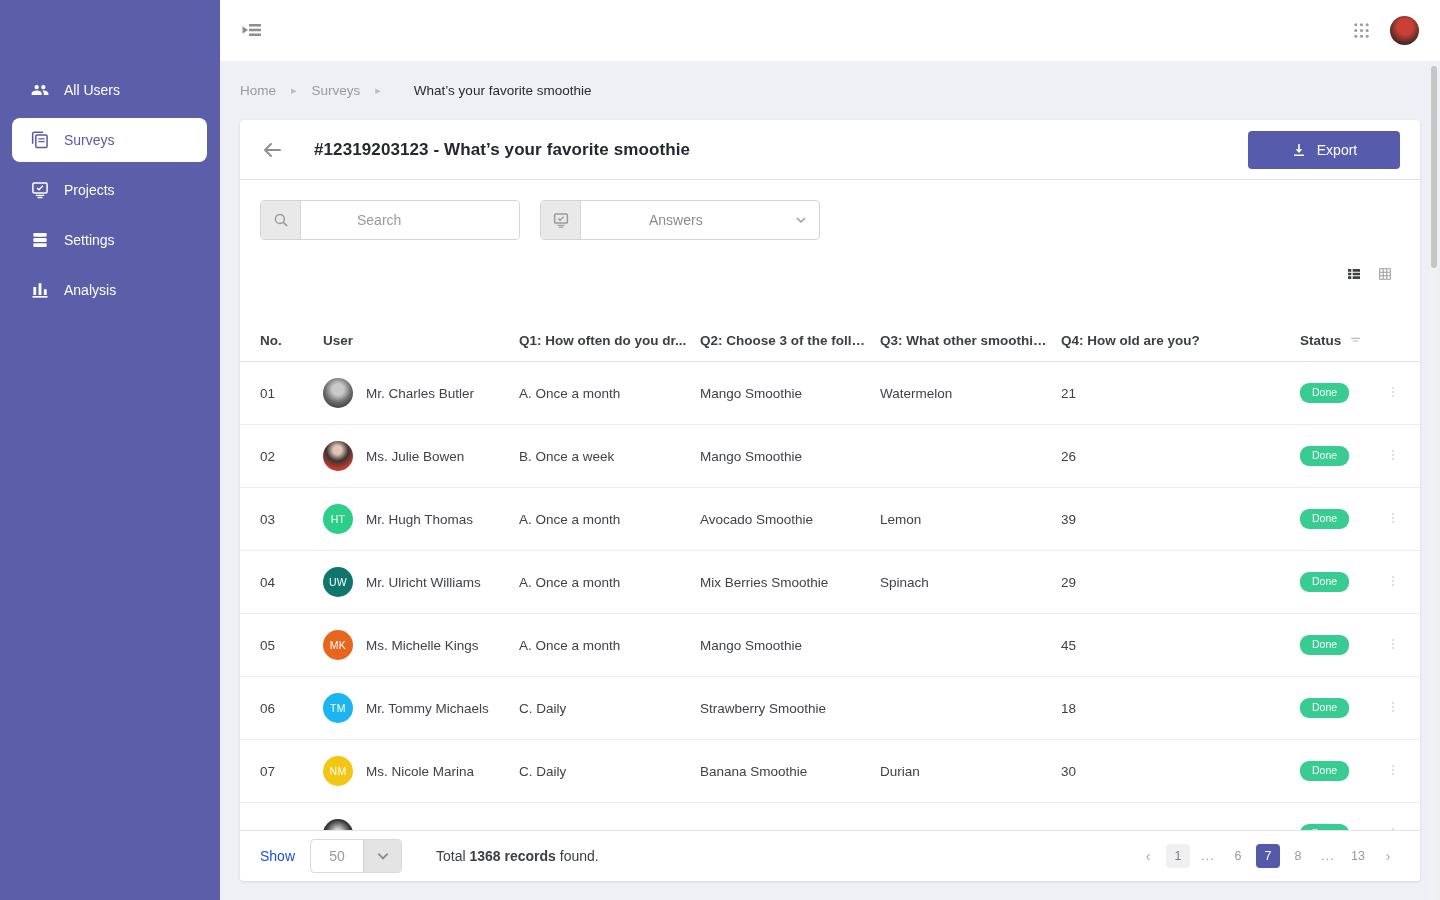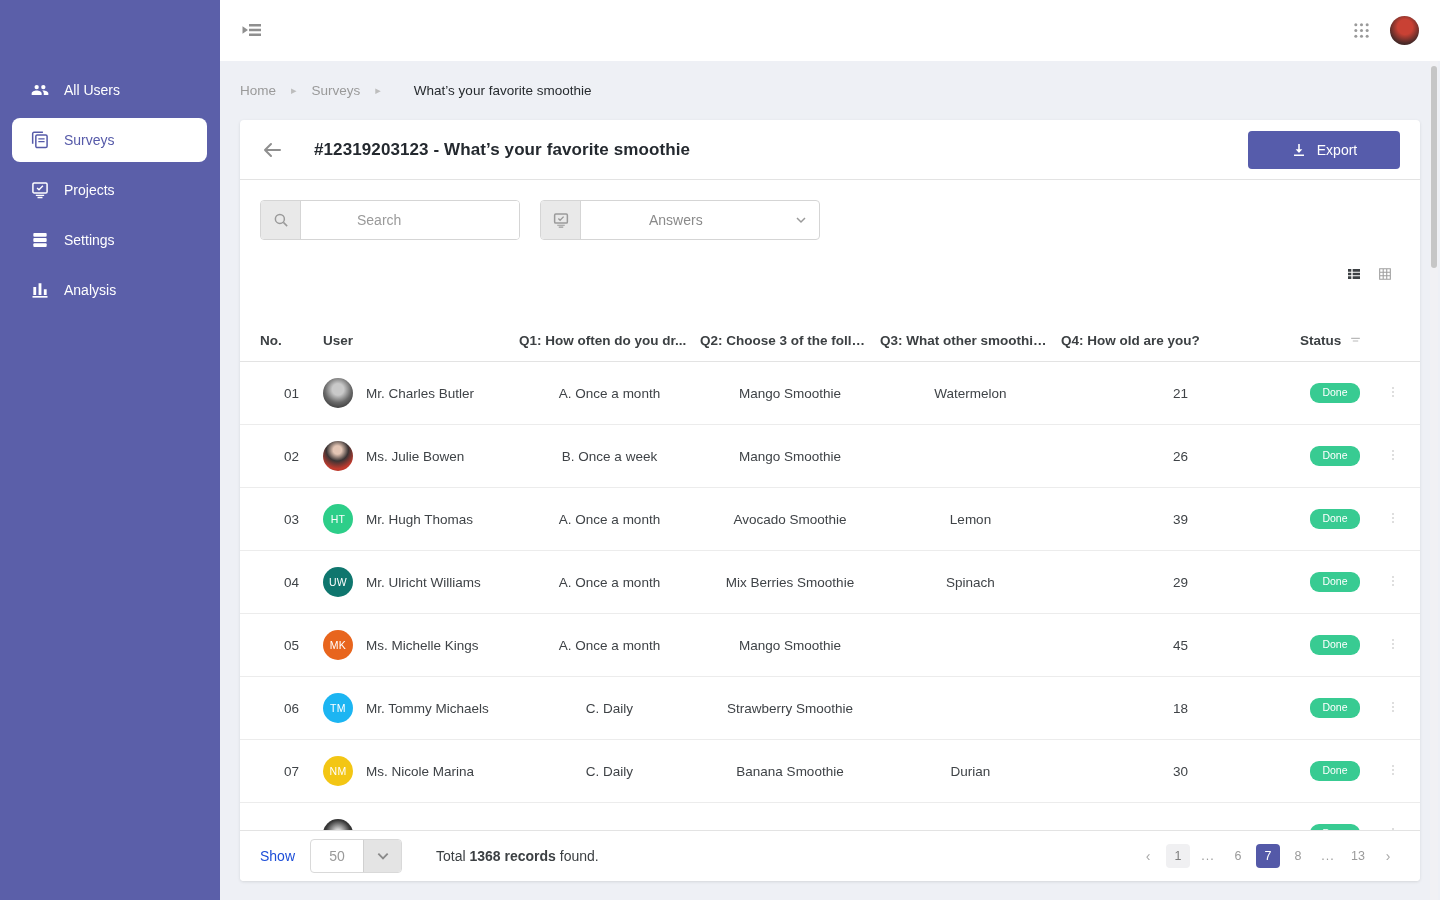--- a/index.html
+++ b/index.html
@@ -85,21 +85,21 @@
     align-items:center; padding:0 20px;
   }
   .thead {
     position:absolute; left:0; right:0; top:200px; height:42px;
     border-bottom:1px solid #e3e3e3;
     font-weight:bold; font-size:13.5px; color:#3c4043;
   }
   .th { display:flex; align-items:center; gap:8px; white-space:nowrap; overflow:hidden; }
   .sort-icn { width:13px; height:13px; color:#b9b9b9; cursor:pointer; }
   .tbody { position:absolute; left:0; right:0; top:242px; bottom:51px; overflow:hidden; }
-  .trow { height:63px; border-bottom:1px solid #ececec; font-size:13.5px; color:#3f4347; cursor:default;text-align:center; }
+  .trow { height:63px; border-bottom:1px solid #ececec; font-size:13.5px; color:#3f4347; cursor:default; }
   .cell { white-space:nowrap; overflow:hidden; }
   .user-cell { display:flex; align-items:center; gap:13px; }
   .avatar {
     width:30px; height:30px; flex:0 0 30px; border-radius:50%;
     display:flex; align-items:center; justify-content:center;
     color:#fff; font-size:10.5px; letter-spacing:.3px;
   }
   .avatar.photo-gray { background: radial-gradient(circle at 50% 38%, #c9c9c9 0 24%, #6a6a6a 55%, #1d1d1d 100%); }
   .avatar.photo-red  { background: radial-gradient(circle at 48% 30%, #e3c5b4 0 16%, #3a3434 42%, #c23b2e 72%, #a52d22 100%); }
   .avatar.photo-dark { background: radial-gradient(circle at 50% 45%, #d6d6d6 0 14%, #3a3a3a 55%, #101010 100%); }

